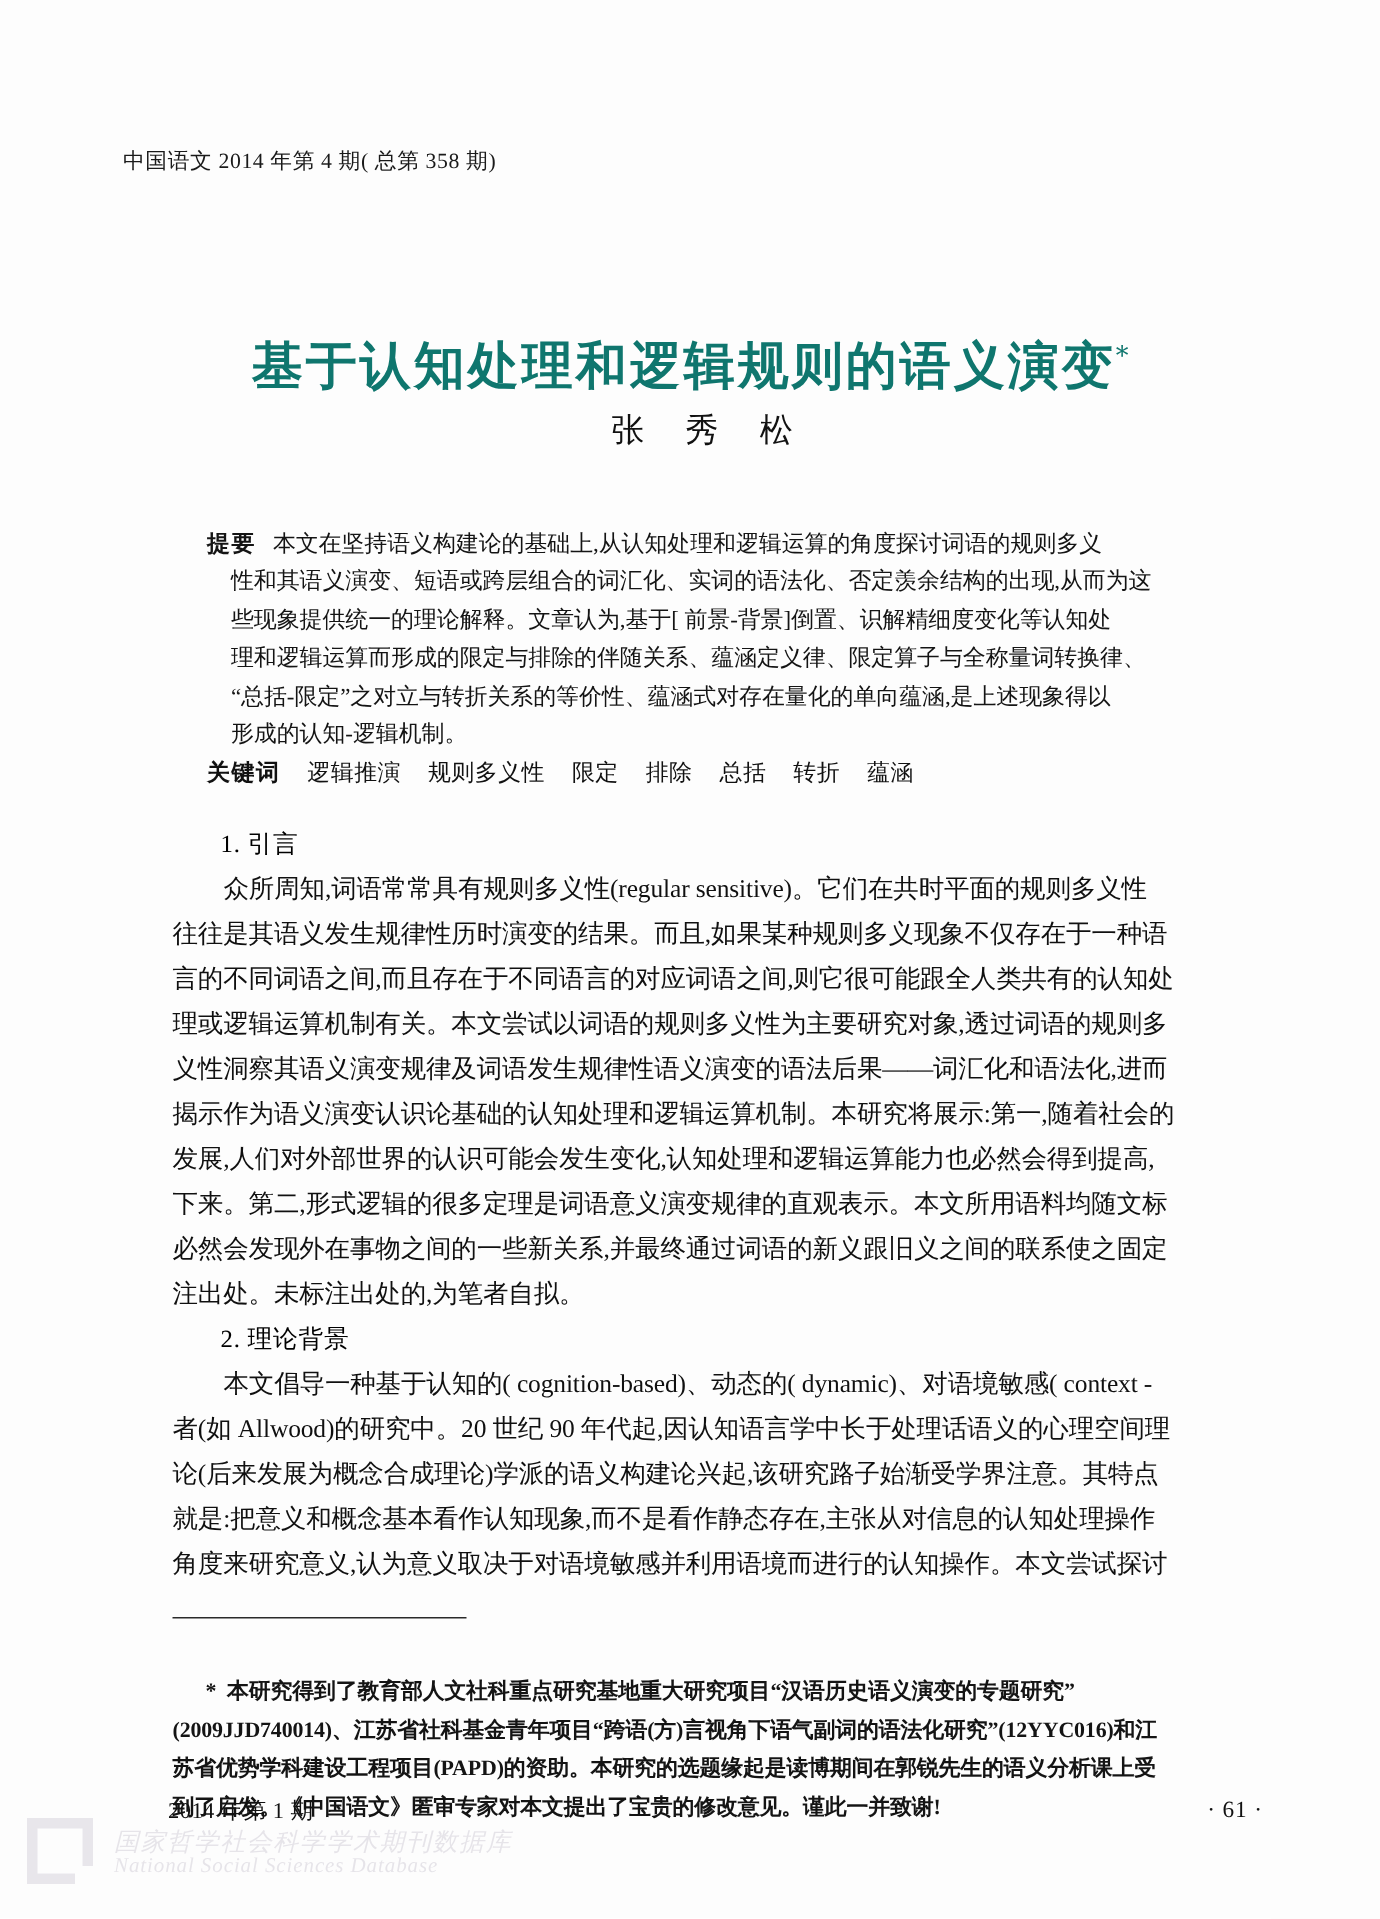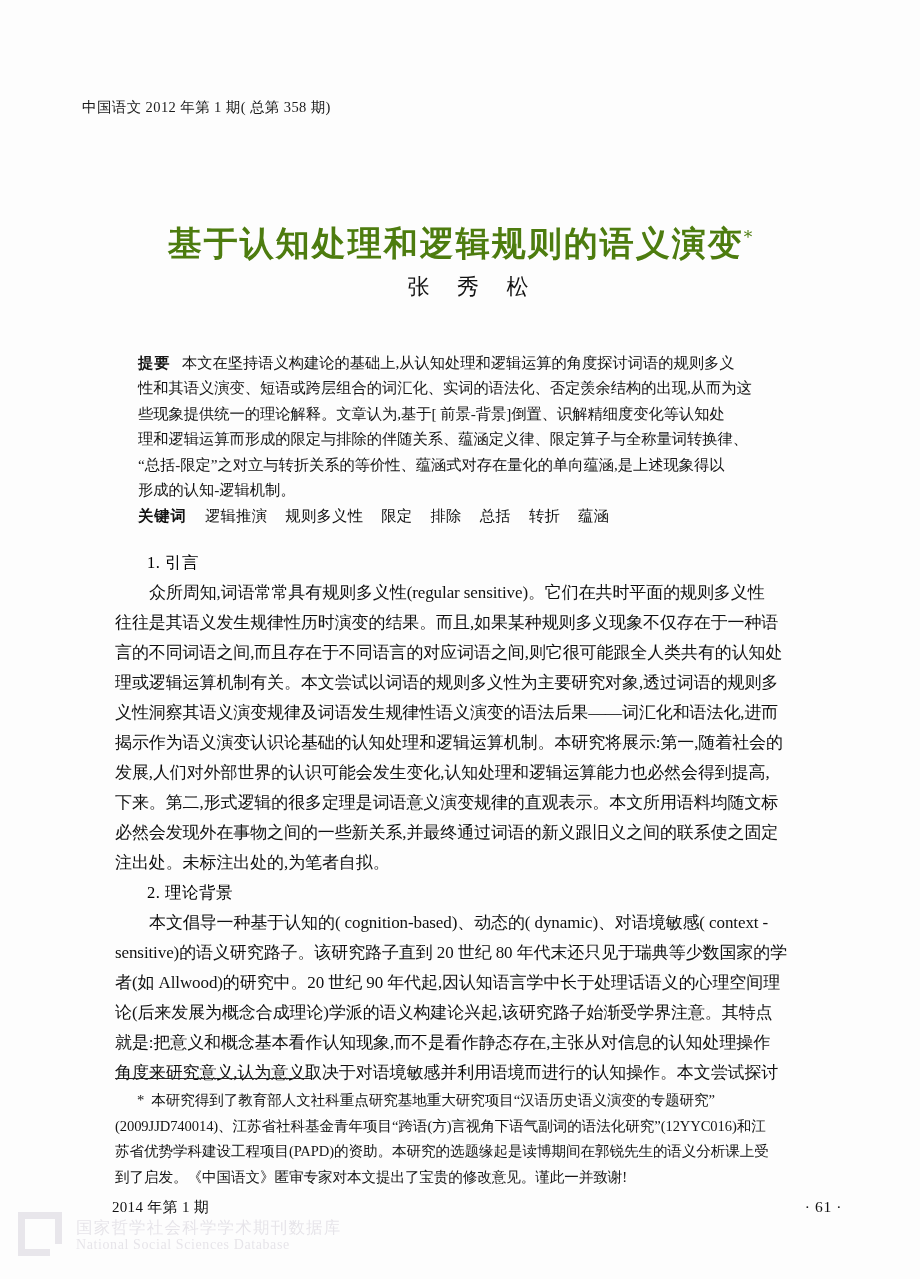--- a/index.html
+++ b/index.html
@@ -35,21 +35,21 @@
   
   .title {
     position: absolute;
     left: 0;
     right: 0;
     top: 198px;
     text-align: center;
     font-size: 34px;
     font-weight: 700;
     letter-spacing: 2px;
-    color: #4d7c0f;
+    color: #0f766e;
     font-family: "DejaVu Serif", "Liberation Serif", serif;
   }
   .title .star {
     font-size: 17px;
     vertical-align: super;
     font-weight: 400;
     letter-spacing: 0;
   }
   .author {
     position: absolute;
@@ -70,21 +70,21 @@
     top: 350px;
     width: 654px;
   }
   .abs-line {
     font-size: 15.3px;
     line-height: 25.4px;
     letter-spacing: -0.05px;
     white-space: nowrap;
     color: #141414;
   }
-  .abs-line.hang { text-indent: 0; }
+  .abs-line.hang { text-indent: 0; margin-left: 16px; }
   .lbl {
     font-weight: 700;
     letter-spacing: 1px;
   }
   .kw {
     position: absolute;
     left: 138px;
     top: 503px;
     font-size: 15.3px;
     line-height: 25.4px;
@@ -120,22 +120,23 @@
   .fn-rule {
     position: absolute;
     left: 115px;
     top: 1078px;
     width: 196px;
     border-top: 1px solid #2a2a2a;
   }
   .footnote {
     position: absolute;
     left: 115px;
-    top: 1088px;
+    top: 1116px;
     width: 700px;
+    font-weight: bold;
   }
   .fline {
     font-size: 14.6px;
     line-height: 25.5px;
     white-space: nowrap;
     color: #141414;
     letter-spacing: -0.1px;
   }
   .fline.first { padding-left: 22px; }
 
@@ -160,20 +161,21 @@
   
   .watermark {
     position: absolute;
     left: 18px;
     top: 1212px;
     display: flex;
     align-items: center;
     gap: 10px;
     opacity: 0.30;
     pointer-events: none;
+    font-style: italic;
   }
   .wm-logo {
     width: 48px;
     height: 48px;
     position: relative;
     flex: 0 0 auto;
   }
   .wm-logo .sq {
     position: absolute;
     left: 0; top: 0;
@@ -201,21 +203,21 @@
     letter-spacing: 0.6px;
     white-space: nowrap;
     font-family: "Liberation Serif", serif;
   }
 </style>
 </head>
 <body>
 
 <div class="page">
 
-  <div class="running-head">中国语文 2012 年第 1 期( 总第 358 期)</div>
+  <div class="running-head">中国语文 2014 年第 4 期( 总第 358 期)</div>
 
   <h1 class="title"><span>基于认知处理和逻辑规则的语义演变</span><span class="star">*</span></h1>
 
   <div class="author">张 秀 松</div>
 
   <div class="abstract">
     <div class="abs-line"><span class="lbl">提要</span>&nbsp;&nbsp;&nbsp;<span>本文在坚持语义构建论的基础上,从认知处理和逻辑运算的角度探讨词语的规则多义</span></div>
     <div class="abs-line hang">性和其语义演变、短语或跨层组合的词汇化、实词的语法化、否定羡余结构的出现,从而为这</div>
     <div class="abs-line hang">些现象提供统一的理论解释。文章认为,基于[ 前景-背景]倒置、识解精细度变化等认知处</div>
     <div class="abs-line hang">理和逻辑运算而形成的限定与排除的伴随关系、蕴涵定义律、限定算子与全称量词转换律、</div>
@@ -236,21 +238,20 @@
     <div class="bline">理或逻辑运算机制有关。本文尝试以词语的规则多义性为主要研究对象,透过词语的规则多</div>
     <div class="bline">义性洞察其语义演变规律及词语发生规律性语义演变的语法后果——词汇化和语法化,进而</div>
     <div class="bline">揭示作为语义演变认识论基础的认知处理和逻辑运算机制。本研究将展示:第一,随着社会的</div>
     <div class="bline">发展,人们对外部世界的认识可能会发生变化,认知处理和逻辑运算能力也必然会得到提高,</div>
     <div class="bline">下来。第二,形式逻辑的很多定理是词语意义演变规律的直观表示。本文所用语料均随文标</div>
     <div class="bline">必然会发现外在事物之间的一些新关系,并最终通过词语的新义跟旧义之间的联系使之固定</div>
     <div class="bline">注出处。未标注出处的,为笔者自拟。</div>
 
     <div class="sec-head">2. 理论背景</div>
     <div class="bline indent">本文倡导一种基于认知的( cognition-based)、动态的( dynamic)、对语境敏感( context -</div>
-    <div class="bline">sensitive)的语义研究路子。该研究路子直到 20 世纪 80 年代末还只见于瑞典等少数国家的学</div>
     <div class="bline">者(如 Allwood)的研究中。20 世纪 90 年代起,因认知语言学中长于处理话语义的心理空间理</div>
     <div class="bline">论(后来发展为概念合成理论)学派的语义构建论兴起,该研究路子始渐受学界注意。其特点</div>
     <div class="bline">就是:把意义和概念基本看作认知现象,而不是看作静态存在,主张从对信息的认知处理操作</div>
     <div class="bline">角度来研究意义,认为意义取决于对语境敏感并利用语境而进行的认知操作。本文尝试探讨</div>
 
   </div>
 
   <div class="fn-rule"></div>
 
   <div class="footnote">

